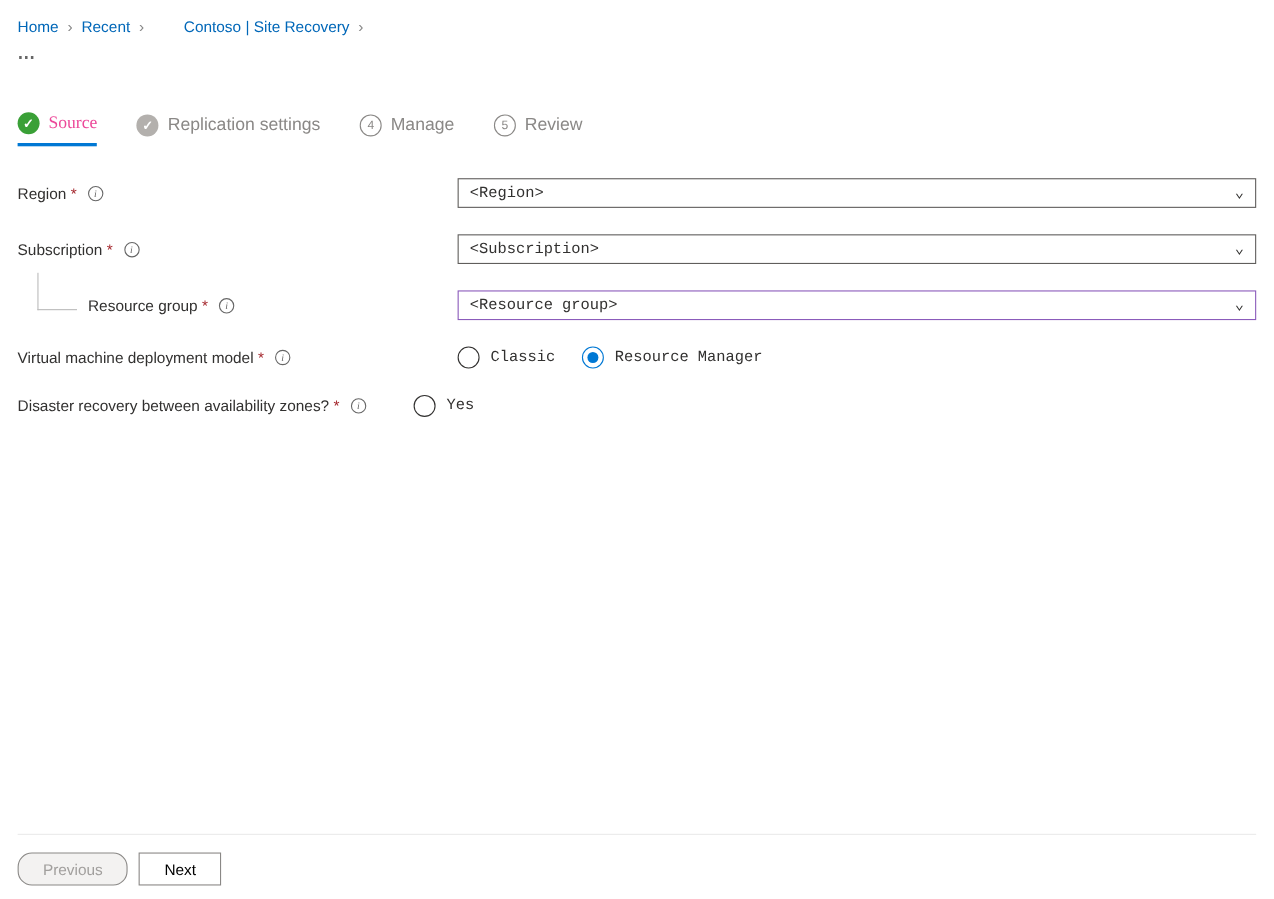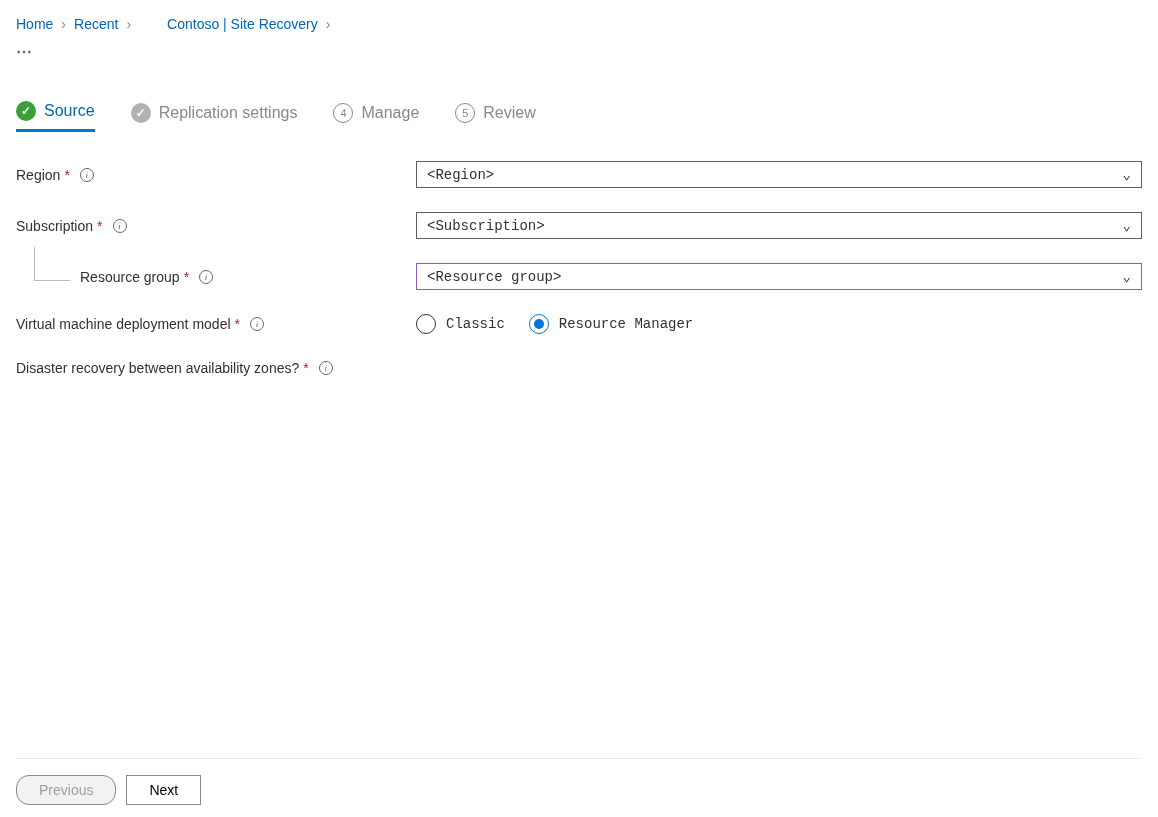--- a/index.html
+++ b/index.html
@@ -14,21 +14,21 @@
     display: flex;
     flex-direction: column;
   }
   .breadcrumbs { display: flex; align-items: center; gap: 8px; margin-bottom: 10px; flex-wrap: wrap; }
   .crumb-link { color: #0067b8; text-decoration: none; cursor: pointer; }
   .crumb-sep { color: #888; }
   h1 { margin: 0 0 40px 0; font-size: 28px; font-weight: 600; color: #1b1a19; display: flex; align-items: center; gap: 16px;}
   .more { color: #666; font-size: 16px; letter-spacing: 2px; cursor: pointer;}
   .tabs { display: flex; gap: 36px; border-bottom: 1px solid transparent; margin-bottom: 28px; }
   .tab { display: flex; align-items: center; gap: 8px; padding-bottom: 8px; cursor: pointer; color: #8a8886; font-size: 16px;}
-  .tab.active { color: #0369a1; border-bottom: 3px solid #0078d4; }
+  .tab.active { color: #ec4899; border-bottom: 3px solid #0078d4; font-family: Liberation Serif, serif; }
   .tab-icon { width: 20px; height: 20px; border-radius: 50%; display: inline-flex; align-items: center; justify-content: center; font-size: 12px; }
   .tab-icon.done  { background: #3aa037; color: #fff; }
   .tab-icon.done-grey { background: #b3b0ad; color: #fff; }
   .tab-icon.number { border: 1px solid #8a8886; color: #8a8886; font-size: 11px;}
   .check::before { content: "✓"; font-weight: bold; }
   .form { display: flex; flex-direction: column; gap: 24px; max-width: 1140px;}
   .row { display: flex; align-items: center; }
   .label-col { width: 400px; display: flex; align-items: center; flex-wrap: wrap;}
   .label-col.indent { position: relative; padding-left: 64px; }
   .indent-line { position: absolute; left: 18px; top: -22px; width: 36px; height: 34px; border-left: 1px solid #bbb; border-bottom: 1px solid #bbb; }
@@ -157,20 +157,24 @@
   </div>
 
   <div class="row multi">
     <div class="label-col" style="max-width:360px;">
       <span class="label">Disaster recovery between availability zones?</span>
       <span class="req">*</span>
       <span class="info"></span>
     </div>
     <div class="control-col">
       <div class="radios">
+        <div class="radio">
+          <span class="r-outer"></span>
+          <span>Yes</span>
+        </div>
       </div>
     </div>
   </div>
 
 </div>
 
 <div class="footer">
   <button class="btn disabled">Previous</button>
   <button class="btn">Next</button>
 </div>

